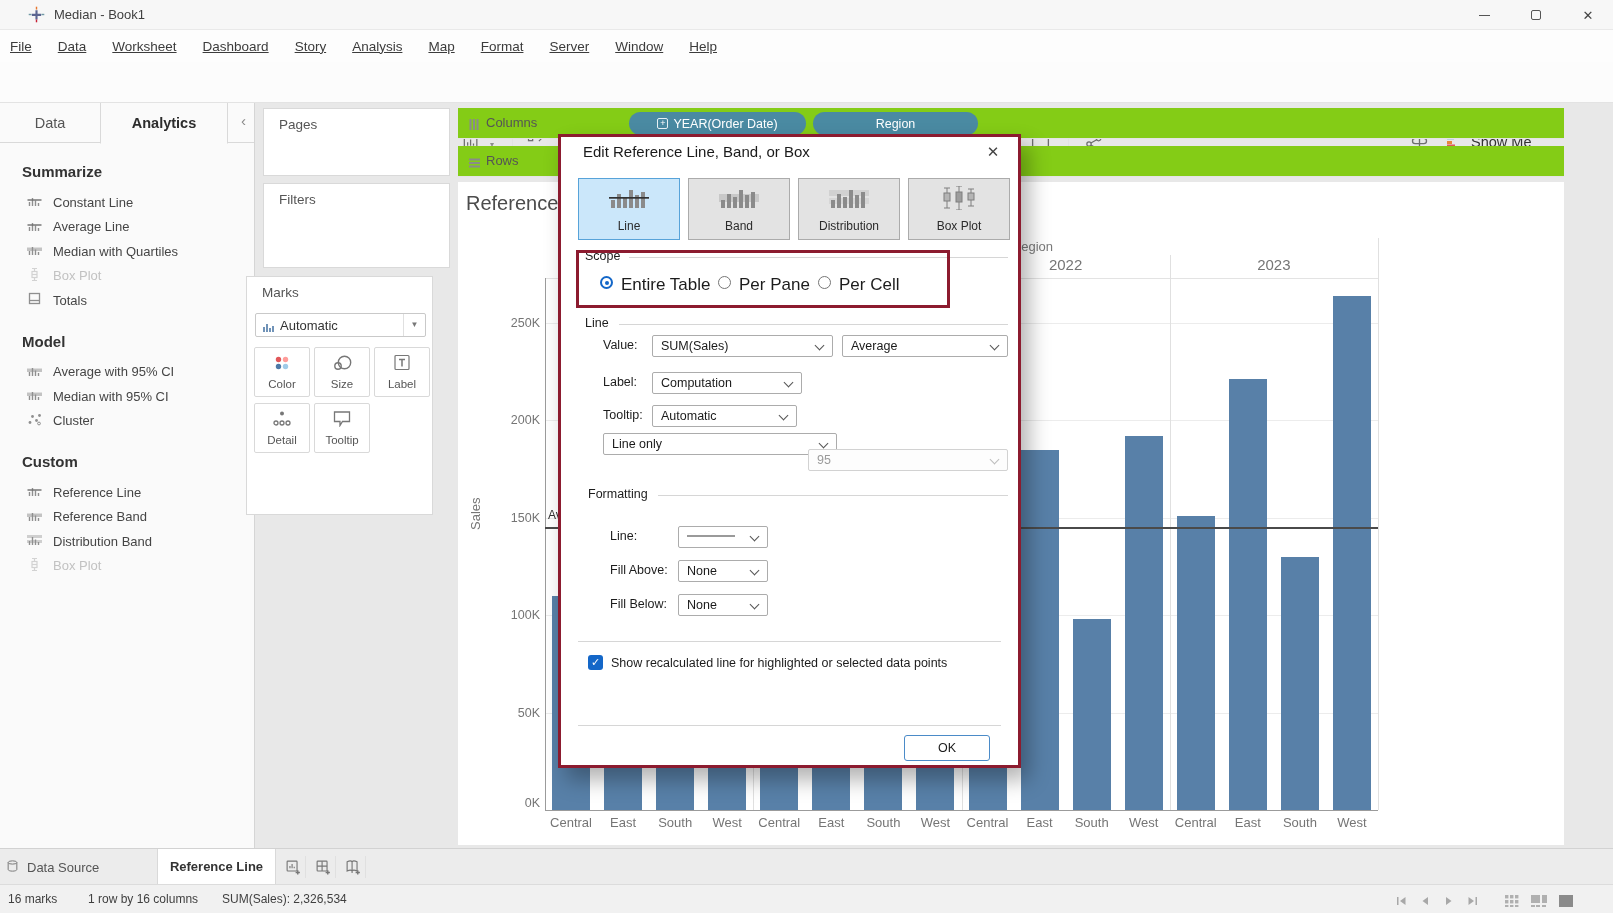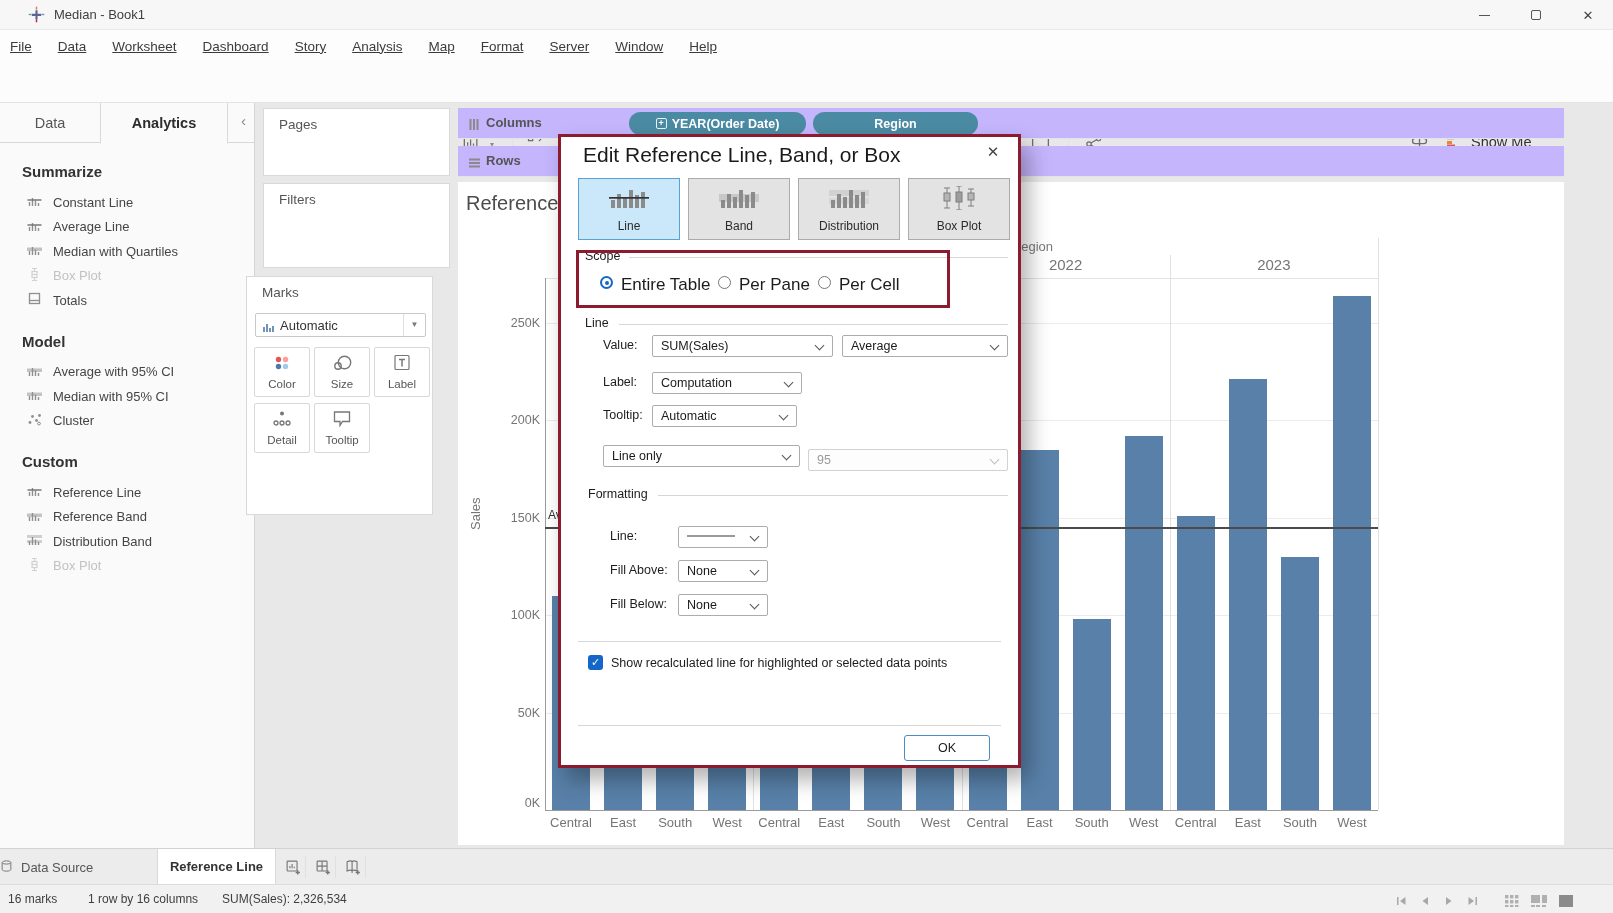--- a/index.html
+++ b/index.html
@@ -51,21 +51,21 @@
   .card { position:absolute; background:#fff; border:1px solid #d9d9d9; }
   .card-title { position:absolute; left:15px; top:8px; font-size:13.5px; color:#555; }
   .auto-dd { position:absolute; left:8px; top:36px; width:171px; height:24px; border:1px solid #c9c9c9; border-radius:2px; background:#fff; }
   .auto-dd .adtext { position:absolute; left:24px; top:4px; font-size:13px; color:#333; }
   .auto-dd .adicon { position:absolute; left:6px; top:5px; }
   .auto-dd .adcaret { position:absolute; right:0; top:0; width:22px; height:22px; border-left:1px solid #e0e0e0; text-align:center; line-height:22px; font-size:8px; color:#777; }
   .mark-btn { position:absolute; width:56px; height:50px; border:1px solid #d9d9d9; border-radius:2px; background:#fff; display:flex; flex-direction:column; align-items:center; justify-content:center; gap:3px; }
   .mark-btn .mlabel { font-size:11.5px; color:#555; }
 
   
-  .shelf { position:absolute; left:458px; width:1106px; height:31px; background:#c4b5fd; border-bottom:1px solid #e4e4e4;font-weight:bold; }
+  .shelf { position:absolute; left:458px; width:1106px; height:31px; background:#84cc16; border-bottom:1px solid #e4e4e4; }
   .shelf-label { position:absolute; left:28px; top:7px; font-size:13px; color:#555; }
   .shelf-icon { position:absolute; left:10px; top:9px; }
   .pill { position:absolute; top:4px; height:23px; border-radius:12px; background:#4A8AA2; color:#fff; font-size:12.5px; display:flex; align-items:center; justify-content:center; gap:5px; padding:0 12px; }
   .pill .plus-box { width:11px; height:11px; border:1px solid #e8f2f5; border-radius:2px; font-size:9px; line-height:9px; text-align:center; color:#fff; }
 
   
   .worksheet { position:absolute; left:458px; top:182px; width:1106px; height:663px; background:#fff; }
   .ws-title { position:absolute; left:8px; top:10px; font-size:20px; color:#4c4c4c; }
   .field-labels { position:absolute; left:445px; top:57px; width:150px; height:16px; line-height:16px; text-align:right; font-size:13px; color:#7a7a7a; }
   .year-label { position:absolute; height:16px; line-height:16px; text-align:center; font-size:15px; color:#757575; }
@@ -74,21 +74,21 @@
   .bar { position:absolute; background:#5880A8; z-index:1; }
   .region-label { position:absolute; height:18px; line-height:18px; text-align:center; font-size:13px; color:#757575; }
   .pane-divider { position:absolute; width:1px; background:#e0e0e0; }
   .axis-line { position:absolute; background:#9b9b9b; }
   .ref-line { position:absolute; height:2px; background:#4a4a4a; z-index:5; }
   .ref-label { position:absolute; font-size:12px; color:#333; z-index:6; background:transparent; }
   .ylab { position:absolute; left:10px; top:348px; font-size:13px; color:#757575; transform:rotate(-90deg); transform-origin:left top; }
 
   
   .dialog { position:absolute; left:558px; top:134px; width:463px; height:634px; background:#fff; border:3px solid #8C1B2F; box-shadow:8px 12px 20px rgba(0,0,0,.3); z-index:50; }
-  .dlg-title { position:absolute; left:22px; top:6px; font-size:21px; color:#1a1a1a; }
+  .dlg-title { position:absolute; left:22px; top:6px; font-size:15px; color:#1a1a1a; }
   .dlg-close { position:absolute; right:14px; top:4px; font-size:15px; color:#444; width:22px; height:22px; text-align:center; line-height:22px; }
   .tbn { position:absolute; top:41px; width:102px; height:62px; background:#e3e3e3; border:1px solid #ababab; display:flex; flex-direction:column; align-items:center; justify-content:center; gap:5px; }
   .tbn.selected { background:#CBE7FA; border-color:#57a3d9; }
   .tbn .tbl { font-size:12px; color:#2b2b2b; }
   .scope-outline { position:absolute; left:15px; top:113px; width:374px; height:58px; border:3px solid #8C1B2F; pointer-events:none; z-index:10; }
   .grp-label { position:absolute; font-size:12.5px; color:#1c1c1c; background:#fff; padding-right:6px; z-index:2; }
   .grp-line { position:absolute; height:1px; background:#d6d6d6; }
   .dlabel { position:absolute; font-size:12.5px; color:#1c1c1c; }
   .dd { position:absolute; height:22px; background:#fff; border:1px solid #acacac; border-radius:2px; font-size:12.5px; color:#1a1a1a; line-height:20px; padding:0 22px 0 8px; }
   .dd::after { content:""; position:absolute; right:9px; top:6px; width:6px; height:6px; border-right:1.4px solid #555; border-bottom:1.4px solid #555; transform:rotate(45deg); }
@@ -98,21 +98,21 @@
   .radio { position:absolute; width:13px; height:13px; border:1px solid #767676; border-radius:50%; background:#fff; }
   .radio.sel { border:2px solid #1467C8; }
   .radio.sel::after { content:""; position:absolute; left:2.5px; top:2.5px; width:4px; height:4px; border-radius:50%; background:#1467C8; }
   .rlabel { position:absolute; font-size:17px; color:#1c1c1c; }
   .cb { position:absolute; width:15px; height:15px; background:#1467C8; border-radius:3px; color:#fff; font-size:11px; text-align:center; line-height:15px; }
   .hr { position:absolute; left:17px; width:423px; height:1px; background:#d6d6d6; }
   .okbtn { position:absolute; left:343px; top:598px; width:86px; height:26px; background:#fff; border:1px solid #4B8BC8; border-radius:3px; font-size:12.5px; color:#1c1c1c; text-align:center; line-height:24px; }
 
   
   .sheettabs { position:absolute; left:0; top:848px; width:1613px; height:36px; background:#ececec; border-top:1px solid #d2d2d2; }
-  .dstab { position:absolute; left:0; top:0; width:158px; height:36px; border-right:1px solid #d9d9d9; display:flex; align-items:center; gap:8px; padding-left:0; font-size:13px; color:#555; }
+  .dstab { position:absolute; left:0; top:0; width:158px; height:36px; border-right:1px solid #d9d9d9; display:flex; align-items:center; gap:8px; padding-left:6px; font-size:13px; color:#555; }
   .sheettab { position:absolute; left:158px; top:0; width:118px; height:36px; background:#fff; border-right:1px solid #d9d9d9; text-align:center; line-height:36px; font-size:13px; font-weight:700; color:#333; }
   .newbtn { position:absolute; top:7px; width:24px; height:22px; display:flex; align-items:center; justify-content:center; border-right:1px solid #e0e0e0; }
   .statusbar { position:absolute; left:0; top:884px; width:1613px; height:29px; background:#f1f1f1; border-top:1px solid #dcdcdc; }
   .st-item { position:absolute; top:7px; font-size:12px; color:#3f3f3f; }
   .st-icons { position:absolute; top:8px; display:flex; gap:12px; align-items:center; }
 </style>
 </head>
 <body>
 
 <div class="app">
@@ -640,21 +640,21 @@
 
     <span class="grp-label" style="left:24px;top:179px">Line</span>
     <div class="grp-line" style="left:58px;top:187px;width:389px"></div>
     <span class="dlabel" style="left:42px;top:201px">Value:</span>
     <div class="dd" style="left:91px;top:198px;width:181px"><span>SUM(Sales)</span></div>
     <div class="dd" style="left:281px;top:198px;width:166px"><span>Average</span></div>
     <span class="dlabel" style="left:42px;top:238px">Label:</span>
     <div class="dd" style="left:91px;top:235px;width:150px"><span>Computation</span></div>
     <span class="dlabel" style="left:42px;top:271px">Tooltip:</span>
     <div class="dd" style="left:91px;top:268px;width:145px"><span>Automatic</span></div>
-    <div class="dd" style="left:42px;top:308px;width:197px"><span>Line only</span></div>
+    <div class="dd" style="left:42px;top:296px;width:234px"><span>Line only</span></div>
     <div class="dd dis" style="left:247px;top:312px;width:200px"><span>95</span></div>
 
     <span class="grp-label" style="left:27px;top:350px">Formatting</span>
     <div class="grp-line" style="left:97px;top:358px;width:350px"></div>
     <span class="dlabel" style="left:49px;top:392px">Line:</span>
     <div class="dd" style="left:117px;top:389px;width:90px"><span class="line-glyph"></span></div>
     <span class="dlabel" style="left:49px;top:426px">Fill Above:</span>
     <div class="dd" style="left:117px;top:423px;width:90px"><span>None</span></div>
     <span class="dlabel" style="left:49px;top:460px">Fill Below:</span>
     <div class="dd" style="left:117px;top:457px;width:90px"><span>None</span></div>

